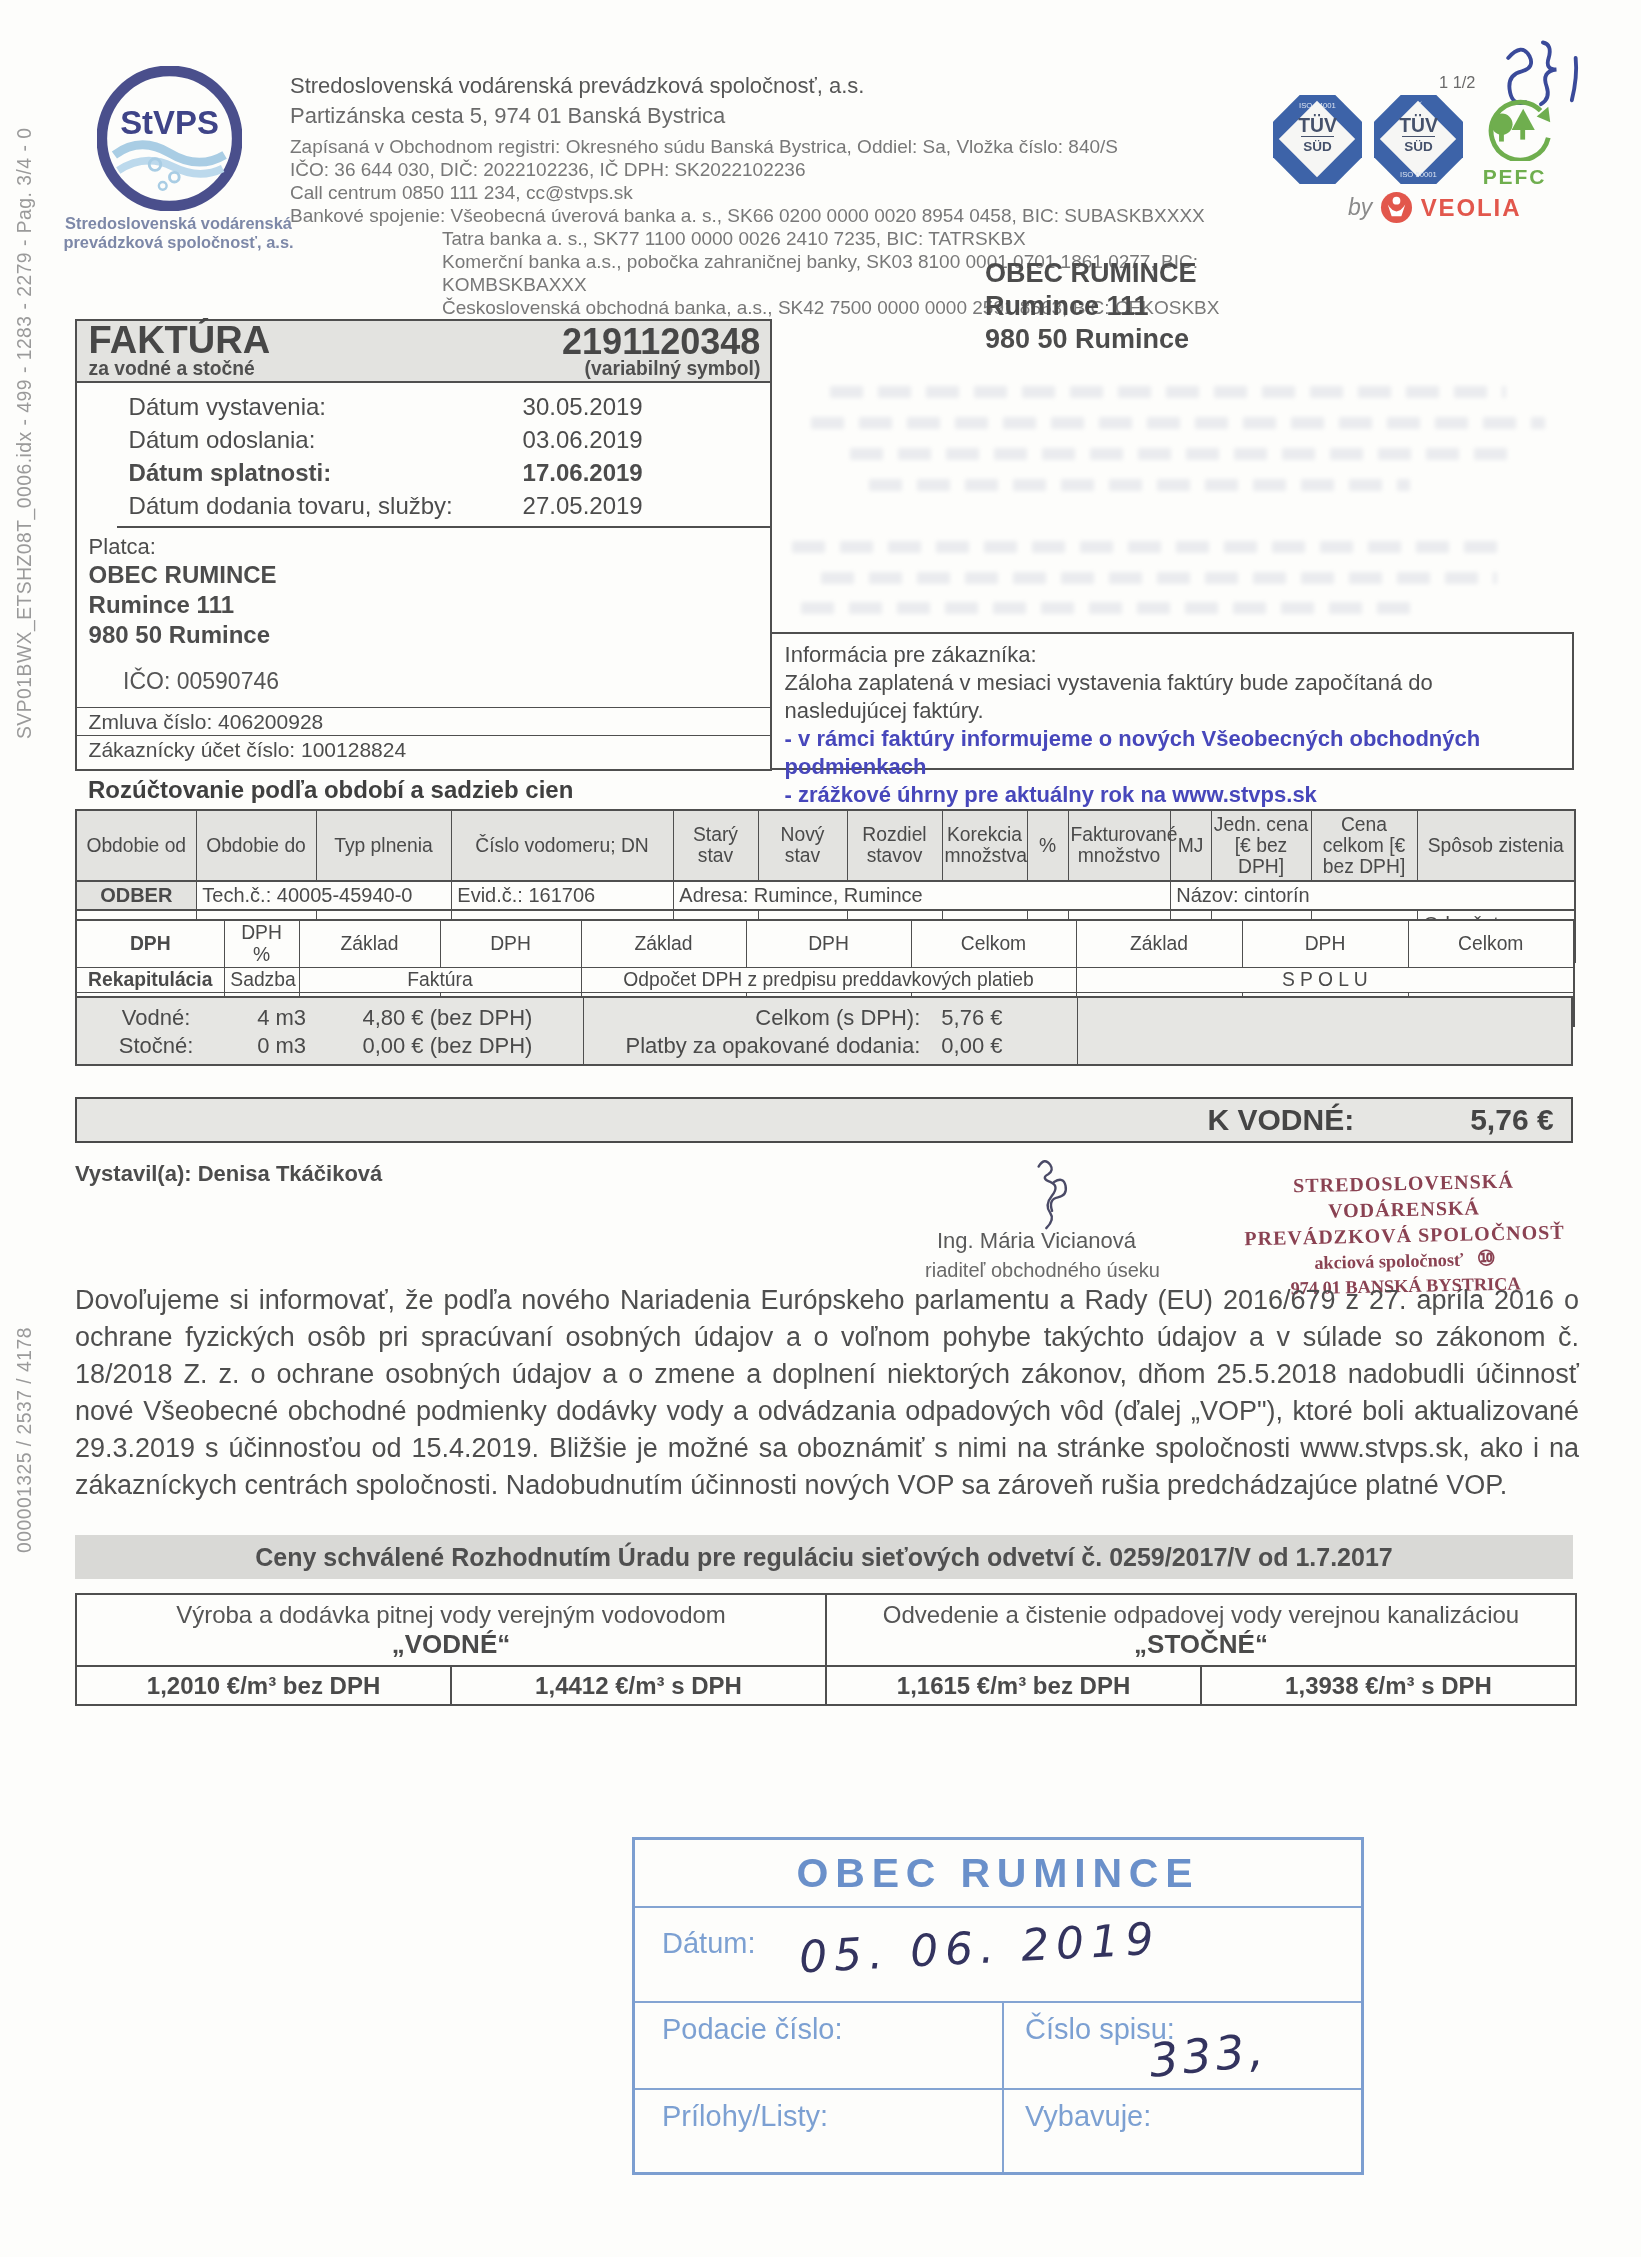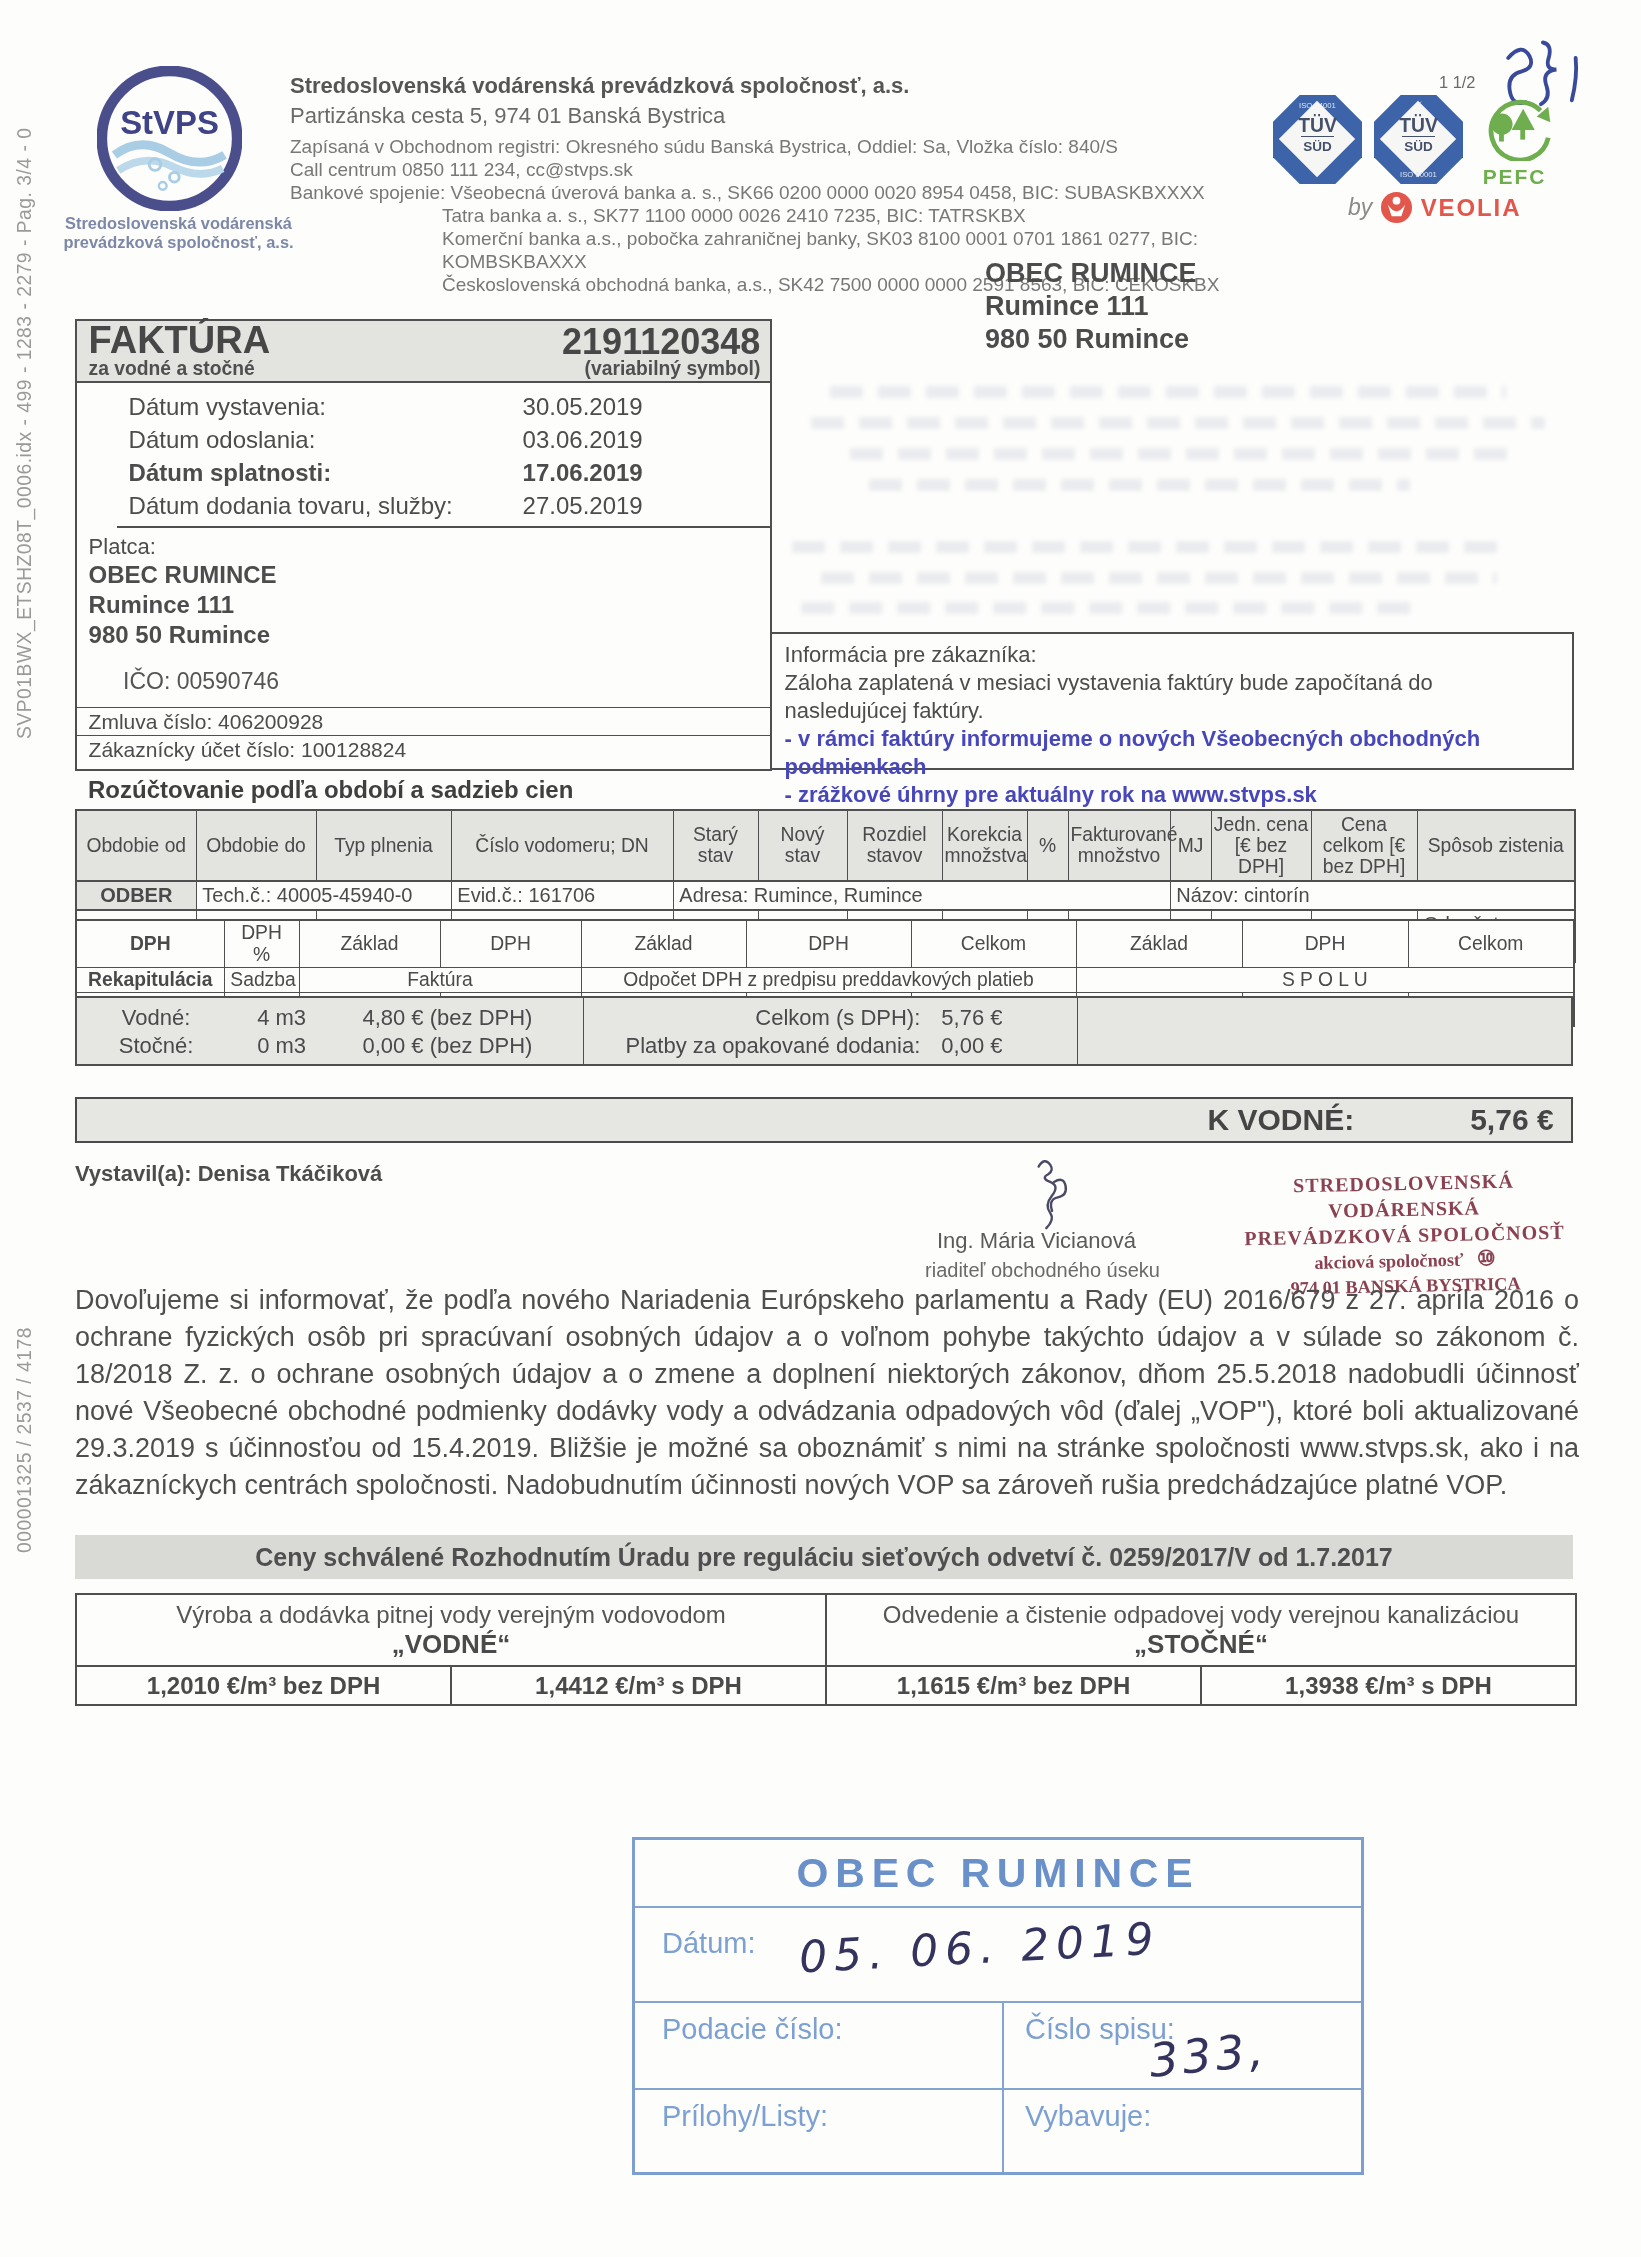--- a/index.html
+++ b/index.html
@@ -8,21 +8,21 @@
 
   
   .vtext { position:absolute; color:#9a9a9a; font-size:19.3px; white-space:nowrap;
            transform:rotate(-90deg); transform-origin:0 0; letter-spacing:0.5px; }
 
   
   .logo-wrap { position:absolute; left:97px; top:66px; }
   .logo-caption { position:absolute; left:53px; top:214px; width:251px; text-align:center;
                   color:#7d88a8; font-weight:bold; font-size:16.4px; line-height:19.3px; }
   .company { position:absolute; left:290px; top:73px; width:1043px; }
-  .company .c-name { font-size:22px; font-weight:bold; color:#565656; margin-bottom:3.9px; }
+  .company .c-name { font-size:22px; font-weight:normal; color:#565656; margin-bottom:3.9px; }
   .company .c-addr { font-size:22px; color:#6a6a6a; margin-bottom:5.8px; }
   .company .c-line { font-size:19px; color:#787878; line-height:23px; }
   .company .c-ind { padding-left:152px; }
 
   .badge-row { position:absolute; }
   .octagon { width:89px; height:89px; background:#3d63a8;
              clip-path:polygon(30% 0,70% 0,100% 30%,100% 70%,70% 100%,30% 100%,0 70%,0 30%);
              position:relative; }
   .octagon .diamond { position:absolute; left:17.4px; top:17.4px; width:54px; height:54px; background:#f6f6f4;
              transform:rotate(45deg); }
@@ -157,20 +157,21 @@
   </div>
   <div class="logo-caption">
     <div>Stredoslovenská vodárenská</div>
     <div>prevádzková spoločnosť, a.s.</div>
   </div>
 
   <div class="company">
     <div class="c-name">Stredoslovenská vodárenská prevádzková spoločnosť, a.s.</div>
     <div class="c-addr">Partizánska cesta 5, 974 01 Banská Bystrica</div>
     <div class="c-line">Zapísaná v Obchodnom registri: Okresného súdu Banská Bystrica, Oddiel: Sa, Vložka číslo: 840/S</div>
+    <div class="c-line">IČO: 36 644 030,  DIČ: 2022102236,  IČ DPH: SK2022102236</div>
     <div class="c-line">Call centrum 0850 111 234,  cc@stvps.sk</div>
     <div class="c-line">Bankové spojenie: Všeobecná úverová banka a. s.,  SK66 0200 0000 0020 8954 0458,  BIC: SUBASKBXXXX</div>
     <div class="c-line c-ind">Tatra banka a. s.,  SK77 1100 0000 0026 2410 7235,  BIC: TATRSKBX</div>
     <div class="c-line c-ind">Komerční banka a.s., pobočka zahraničnej banky,  SK03 8100 0001 0701 1861 0277,  BIC: KOMBSKBAXXX</div>
     <div class="c-line c-ind">Československá obchodná banka, a.s., SK42 7500 0000 0000 2591 8563,  BIC: CEKOSKBX</div>
   </div>
 
   <div class="marker-12" style="left:1439px; top:73px;">1  1/2</div>
   <svg style="position:absolute; left:1487px; top:29px;" width="106" height="106" viewBox="0 0 110 110">
     <path d="M22 30 q14 -16 22 -2 q6 12 -8 16 q-16 4 -12 22 q3 14 16 10" fill="none" stroke="#3a4a9a" stroke-width="4" stroke-linecap="round"></path>

